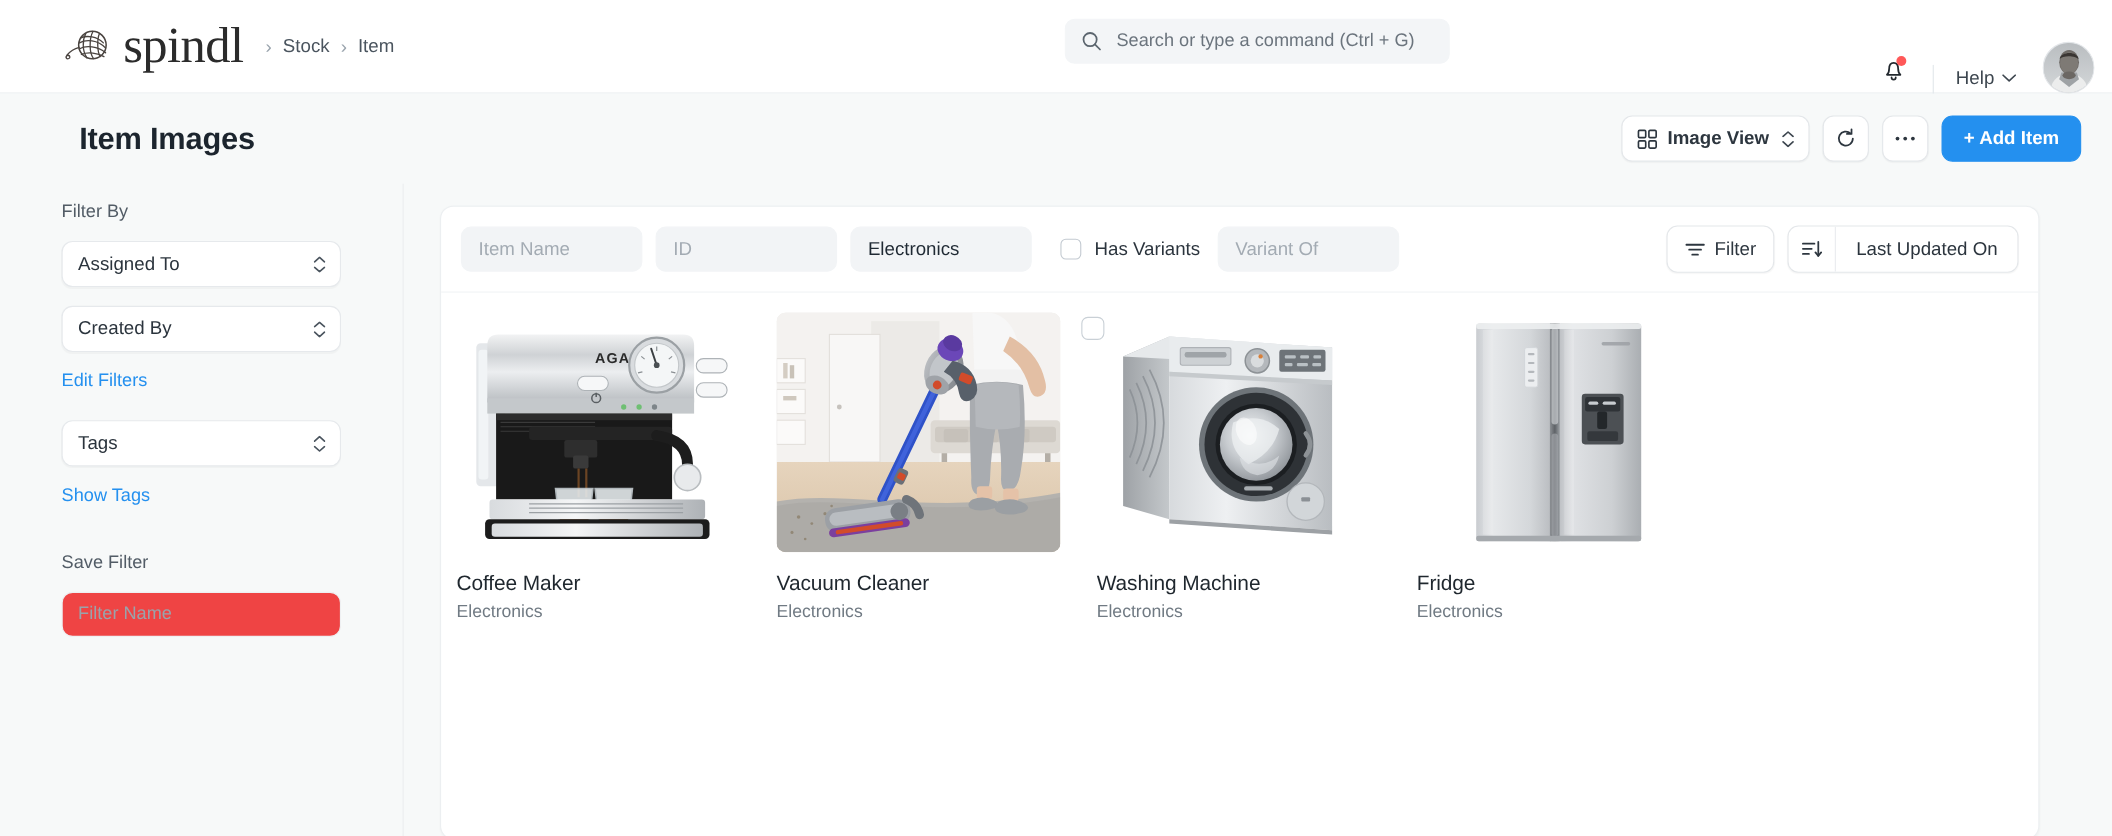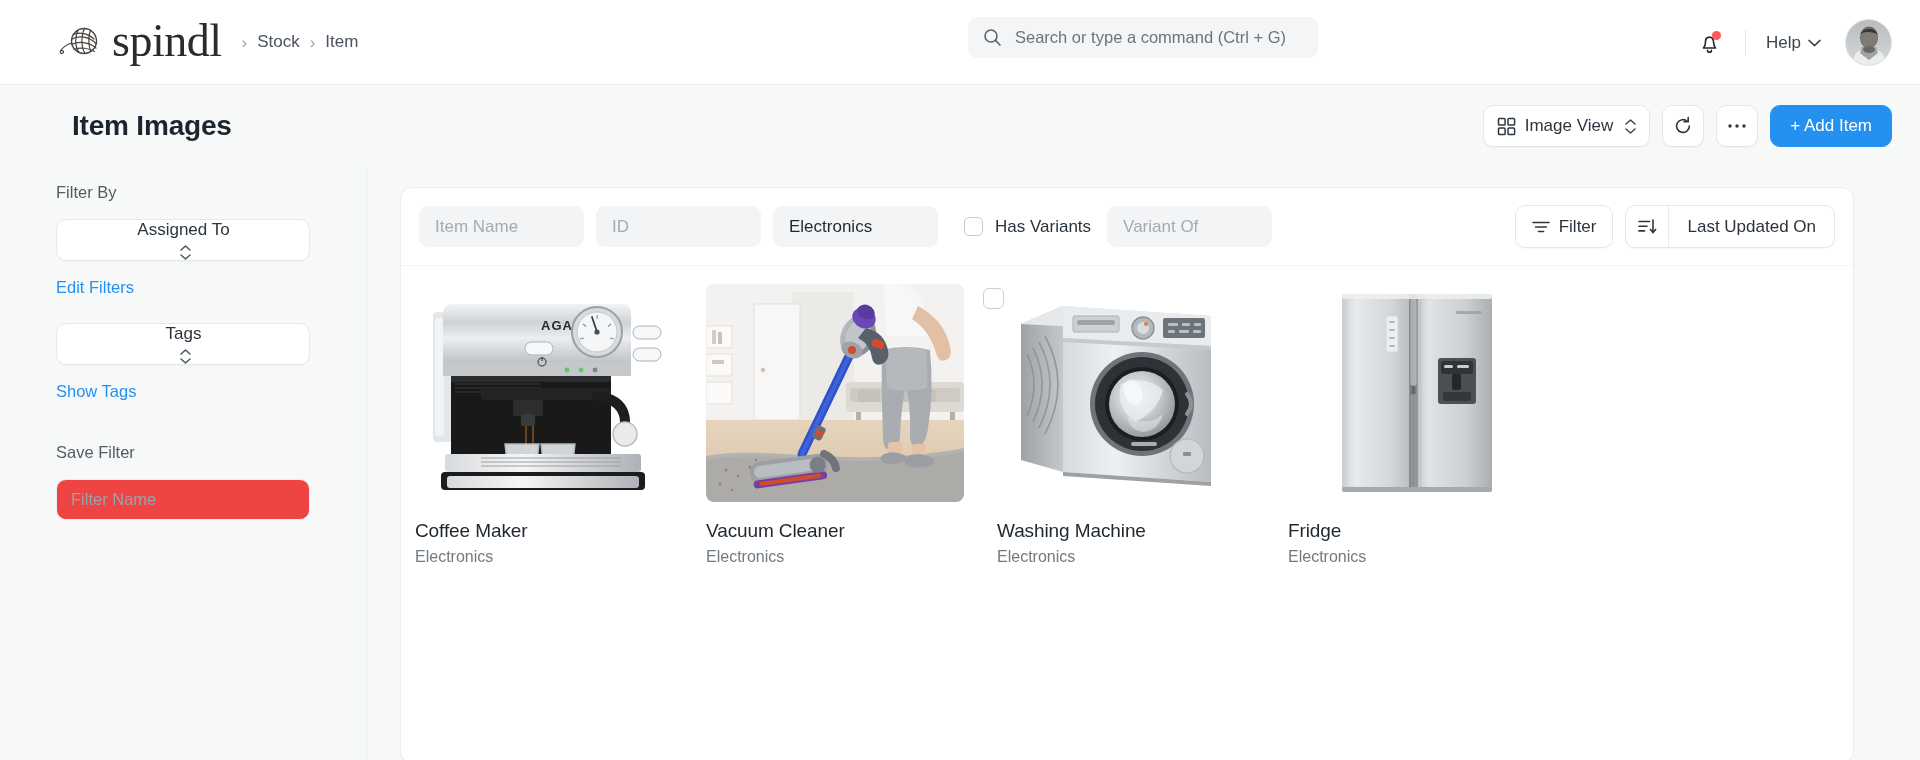--- a/index.html
+++ b/index.html
@@ -42,39 +42,39 @@
     display:flex; align-items:center; gap:11px;
     padding:0 14px;
   }
   .nav-search input{
     border:0; outline:0; background:transparent;
     font-family:"Liberation Sans", sans-serif;
     font-size:16.5px; color:#5b656e; width:100%;
   }
   .nav-search input::placeholder{ color:#6b747d; }
 
-  .nav-right{ position:absolute; right:28px; top:0; height:85px; display:flex; align-items:center; gap:0; }
+  .nav-right{ position:absolute; right:16px; top:0; height:85px; display:flex; align-items:flex-end; gap:0; }
   .bell-wrap{ position:relative; width:44px; height:44px; display:flex; align-items:center; justify-content:center; cursor:pointer; }
   .bell-dot{ position:absolute; top:10px; right:10px; width:9px; height:9px; border-radius:50%; background:#ff5858; }
   .nav-div{ width:1px; height:26px; background:#e2e6ea; margin:0 14px; }
   .help{ display:flex; align-items:center; gap:7px; font-size:17px; color:#3d464f; cursor:pointer; padding:4px 6px; }
   .avatar{
     width:47px; height:47px; border-radius:50%; margin-left:18px;
     overflow:hidden; background:#c9cdd1; position:relative; cursor:pointer;
     border:1px solid #e3e6e9;
   }
   .avatar svg{ display:block; }
 
   
   .page-head{
     height:82px; display:flex; align-items:center;
     padding:0 24px 0 72px; position:relative;
   }
   .page-title{ font-size:28px; font-weight:bold; color:#1c252e; letter-spacing:-0.2px; }
-  .head-actions{ position:absolute; right:28px; display:flex; align-items:center; gap:12px; }
+  .head-actions{ position:absolute; right:28px; display:flex; align-items:center; gap:12px;font-weight:bold; }
   .btn{
     border:1px solid #e4e7ea; background:#ffffff; border-radius:10px;
     height:42px; display:flex; align-items:center; justify-content:center;
     font-size:17px; color:#2d363f; cursor:pointer;
     font-family:"Liberation Sans", sans-serif;
     box-shadow:0 1px 1px rgba(16,24,40,0.035);
   }
   .btn-imgview{ padding:0 13px; gap:9px; }
   .btn-icon-only{ width:42px; padding:0; }
   .btn-primary{
@@ -91,21 +91,21 @@
     border-right:1px solid #ebeef0;
     padding:16px 56px 10px 56px;
     background:#f7f9f9;
   }
   .side-label{ font-size:16.5px; color:#525c66; margin:0 0 17px 0; }
   .side-label.mt{ margin-top:42px; }
   .side-select{
     height:42px; background:#ffffff; border:1px solid #e6e9ec; border-radius:10px;
     display:flex; align-items:center; justify-content:space-between;
     padding:0 13px 0 14px; font-size:17px; color:#2b343d; margin-bottom:17px;
-    cursor:pointer; box-shadow:0 1px 1px rgba(16,24,40,0.03);flex-direction:column;
+    cursor:pointer; box-shadow:0 1px 1px rgba(16,24,40,0.03);
   }
   .side-link{ font-size:16.5px; color:#2490ef; cursor:pointer; display:block; margin-bottom:0; }
   .side-gap{ height:26px; }
   .filter-name-input{
     height:41px; width:100%; background:#ef4444; border:1px solid #eef0f2;
     border-radius:10px; padding:0 14px; font-size:16.5px; color:#2b343d;
     font-family:"Liberation Sans", sans-serif; outline:none;
   }
   .filter-name-input::placeholder{ color:#9aa3ab; }
 
@@ -313,20 +313,31 @@
       <span class="stack-chev">
         <svg width="11" height="6" viewBox="0 0 11 6">
             <path d="M1 5 L5.5 1 L10 5" fill="none" stroke="#4a545e" stroke-width="1.5" stroke-linecap="round" stroke-linejoin="round"></path>
           </svg>
         <svg width="11" height="6" viewBox="0 0 11 6">
             <path d="M1 1 L5.5 5 L10 1" fill="none" stroke="#4a545e" stroke-width="1.5" stroke-linecap="round" stroke-linejoin="round"></path>
           </svg>
       </span>
     </div>
 
+    <div class="side-select">
+      <span>Created By</span>
+      <span class="stack-chev">
+        <svg width="11" height="6" viewBox="0 0 11 6">
+            <path d="M1 5 L5.5 1 L10 5" fill="none" stroke="#4a545e" stroke-width="1.5" stroke-linecap="round" stroke-linejoin="round"></path>
+          </svg>
+        <svg width="11" height="6" viewBox="0 0 11 6">
+            <path d="M1 1 L5.5 5 L10 1" fill="none" stroke="#4a545e" stroke-width="1.5" stroke-linecap="round" stroke-linejoin="round"></path>
+          </svg>
+      </span>
+    </div>
 
     <a class="side-link">Edit Filters</a>
 
     <div class="side-gap"></div>
 
     <div class="side-select">
       <span>Tags</span>
       <span class="stack-chev">
         <svg width="11" height="6" viewBox="0 0 11 6">
             <path d="M1 5 L5.5 1 L10 5" fill="none" stroke="#4a545e" stroke-width="1.5" stroke-linecap="round" stroke-linejoin="round"></path>

